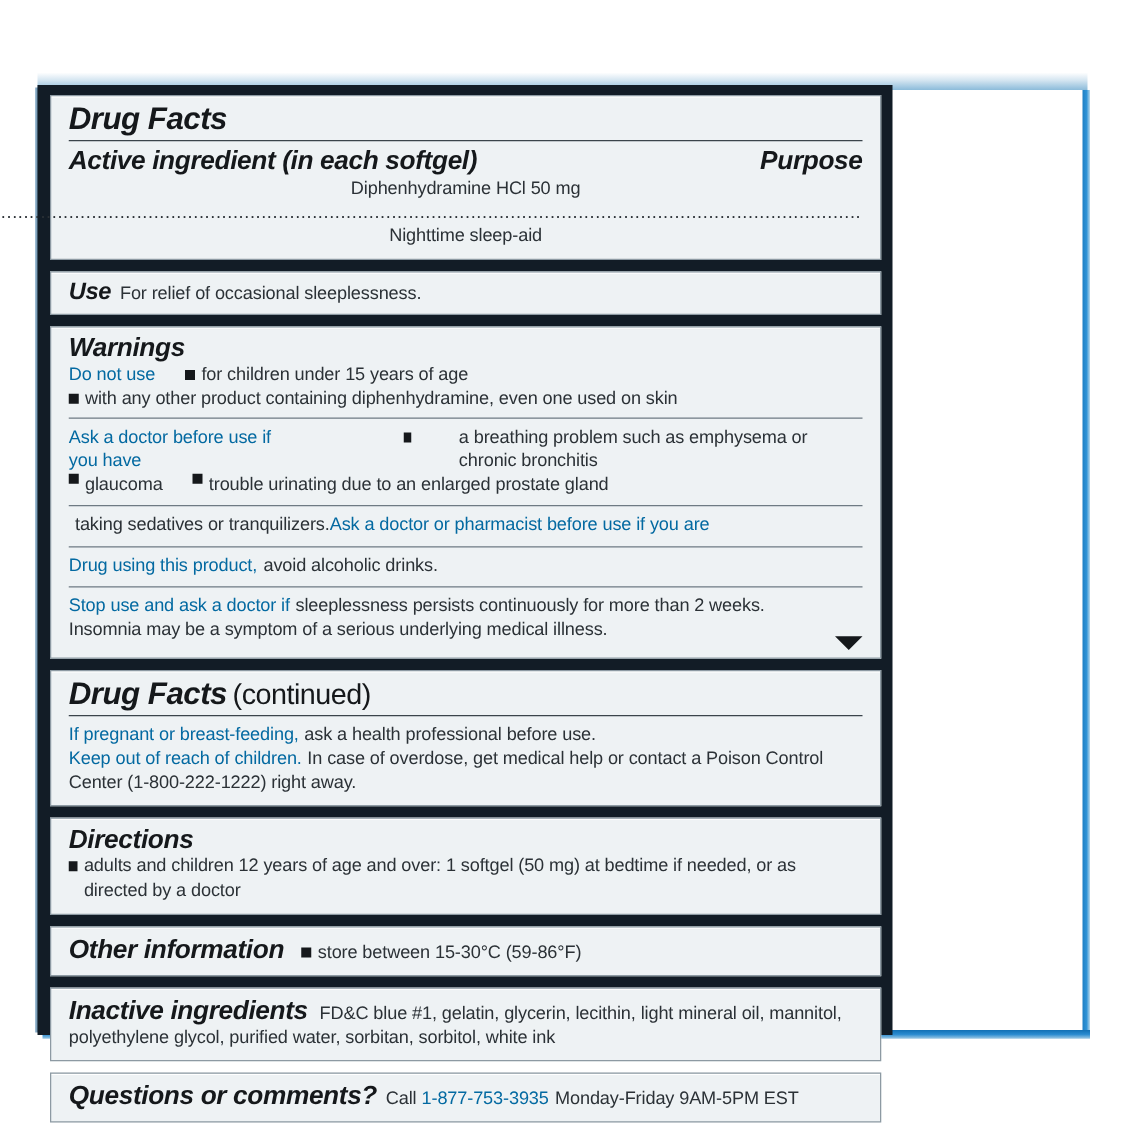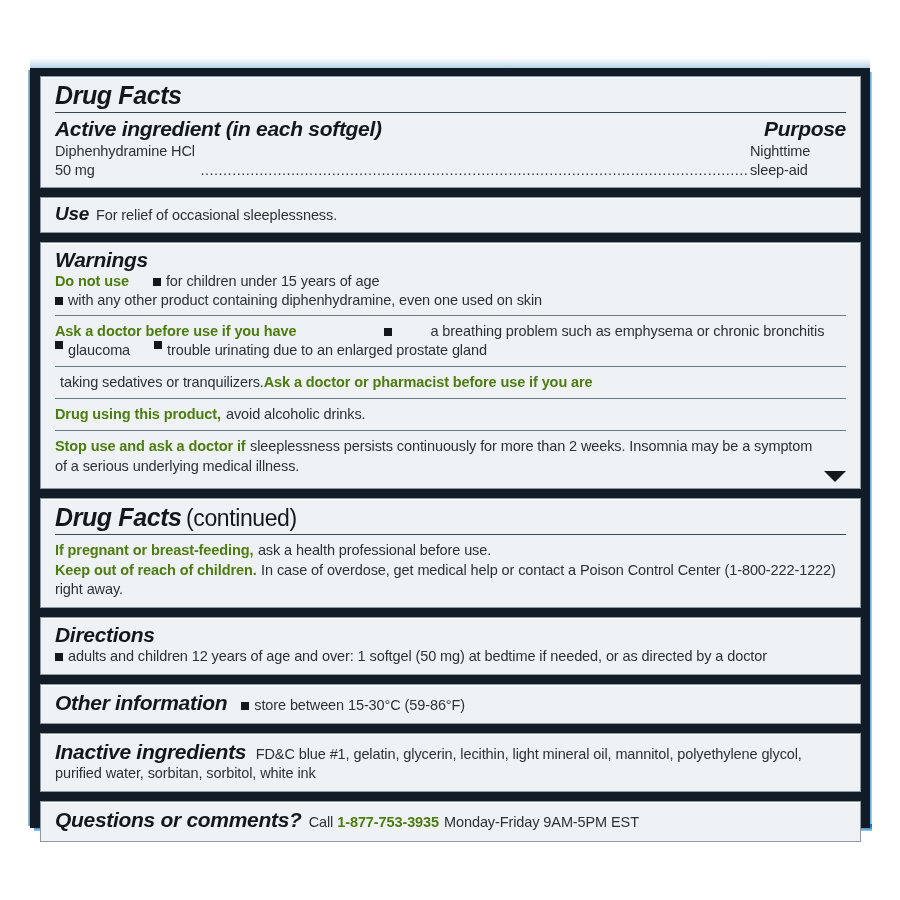--- a/index.html
+++ b/index.html
@@ -12,21 +12,21 @@
     background: #ffffff;
     font-family: "Liberation Sans", sans-serif;
     overflow: hidden;
   }
 
   
   #photo-frame {
     position: absolute;
     left: 30px;
     top: 68px;
-    width: 840px;
+    width: 684px;
     height: 760px;
     box-sizing: border-box;
     background: #121c26;
     padding: 8px 9px 9px 10px;
   }
   
   #edge-stripe-right {
     position: absolute;
     left: 866px;
     top: 72px;
@@ -97,22 +97,22 @@
     letter-spacing: -0.3px;
     color: #15181b;
   }
   .body-txt {
     font-size: 14.5px;
     color: #2b3136;
     line-height: 1.32;
     letter-spacing: -0.1px;
   }
   .bold-lead {
-    font-weight: bold;
-    color: #4d7c0f;
+    font-weight: normal;
+    color: #0369a1;
   }
   .normal-wt { font-weight: normal; font-style: normal; }
 
   hr.rule {
     border: 0;
     border-top: 1.6px solid #3b444b;
     margin: 3px 0 0 0;
   }
   hr.thin {
     border: 0;
@@ -135,21 +135,21 @@
     overflow: hidden;
     white-space: nowrap;
     color: #2b3136;
     font-size: 14.5px;
     letter-spacing: .5px;
     margin: 0 1px;
     align-self: flex-end;
     line-height: 1.32;
   }
 
-  .row-flex { display: flex; align-items: center; }
+  .row-flex { display: flex; align-items: center; flex-direction: column; }
 
   
   #more-arrow {
     position: absolute;
     right: 14px;
     bottom: 6px;
     width: 0; height: 0;
     border-left: 11px solid transparent;
     border-right: 11px solid transparent;
     border-top: 11px solid #15181b;

